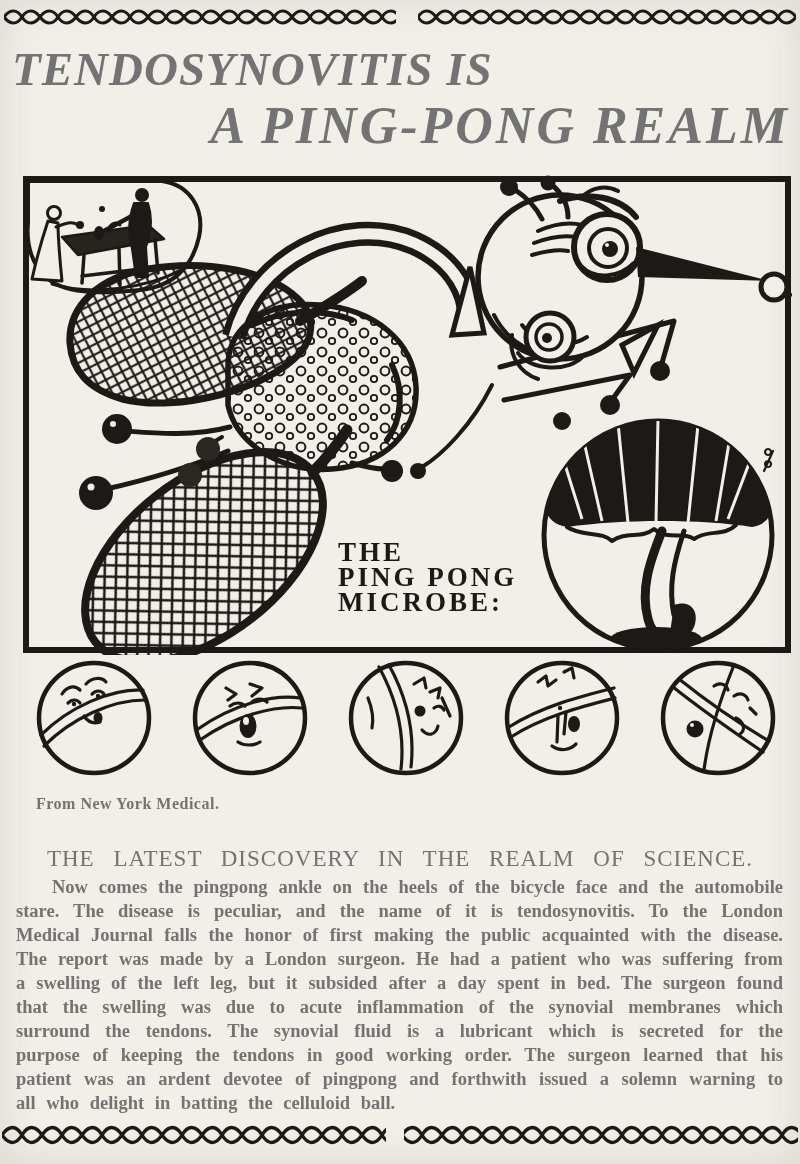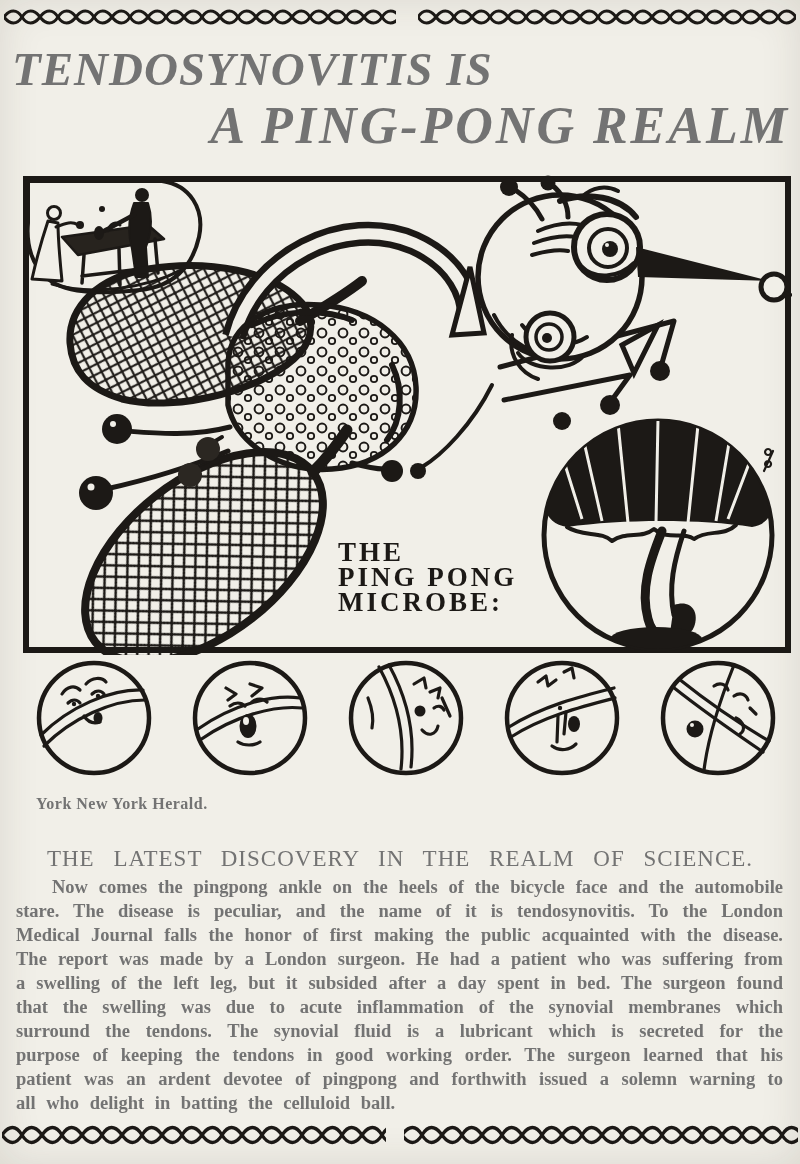--- a/index.html
+++ b/index.html
@@ -263,21 +263,21 @@
         <path d="M76,7 C62,42 50,80 46,112"></path>
         <path d="M56,28 C62,24 68,26 70,32 M76,38 C82,34 88,36 90,42"></path>
         <path d="M78,60 C86,64 88,72 82,76"></path>
         <path d="M92,50 L98,56"></path>
       </g>
       <circle cx="37" cy="71" r="8.5" fill="#1c1916"></circle>
       <circle cx="34" cy="67" r="2" fill="#f1efe8"></circle>
     </svg>
   </div>
 
-  <div class="attribution">York New York Herald.</div>
+  <div class="attribution">From New York Medical.</div>
   <div class="subhead">THE LATEST DISCOVERY IN THE REALM OF SCIENCE.</div>
 
   <p class="body-text">Now comes the pingpong ankle on the heels of the bicycle face and the automobile stare.  The disease is peculiar, and the name of it is tendosynovitis.  To the London Medical Journal falls the honor of first making the public acquainted with the disease.  The report was made by a London surgeon. He had a patient who was suffering from a swelling of the left leg, but it subsided after a day spent in bed.  The surgeon found that the swelling was due to acute inflammation of the synovial membranes which surround the tendons.  The synovial fluid is a lubricant which is secreted for the purpose of keeping the tendons in good working order.  The surgeon learned that his patient was an ardent devotee of pingpong and forthwith issued a solemn warning to all who delight in batting the celluloid ball.</p>
 
   <svg class="chain-bottom" width="796" height="26">
     <defs>
       <pattern id="chainB" width="40" height="26" patternUnits="userSpaceOnUse">
         <path d="M0,13 C7,3 14,3 20,13 C26,23 33,23 40,13" stroke="#1c1916" stroke-width="3.4" fill="none"></path>
         <path d="M0,13 C7,23 14,23 20,13 C26,3 33,3 40,13" stroke="#1c1916" stroke-width="3.4" fill="none"></path>
       </pattern>

